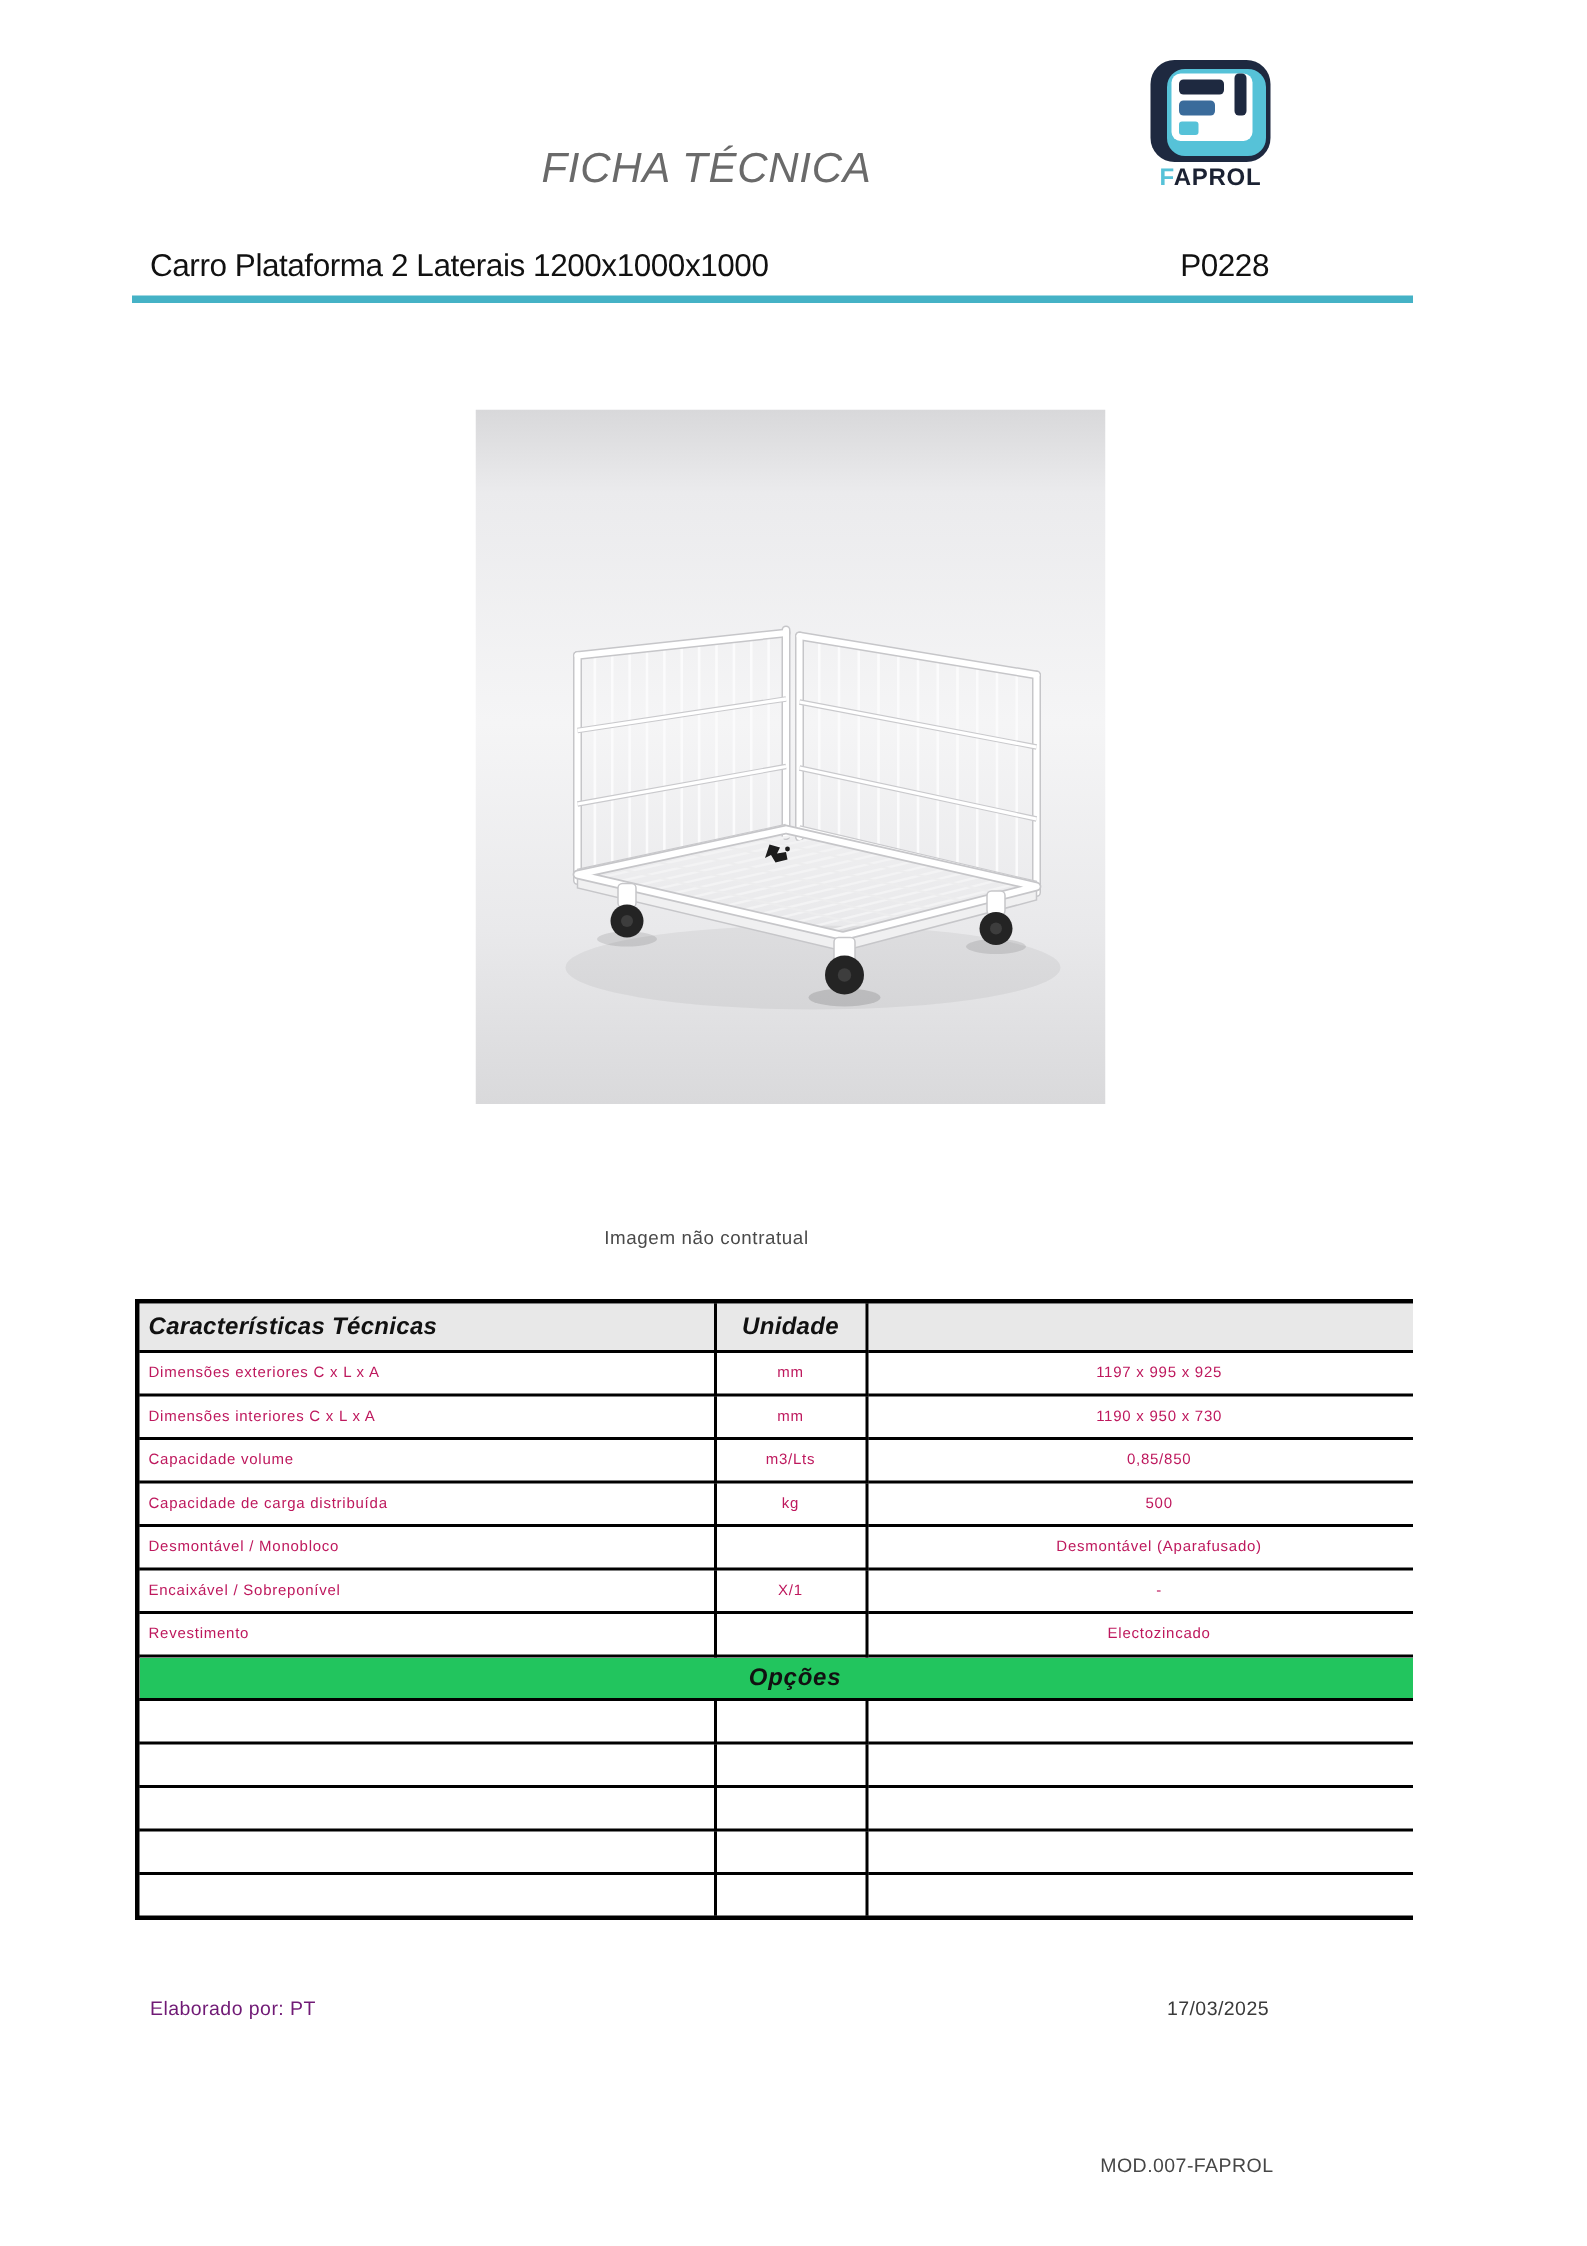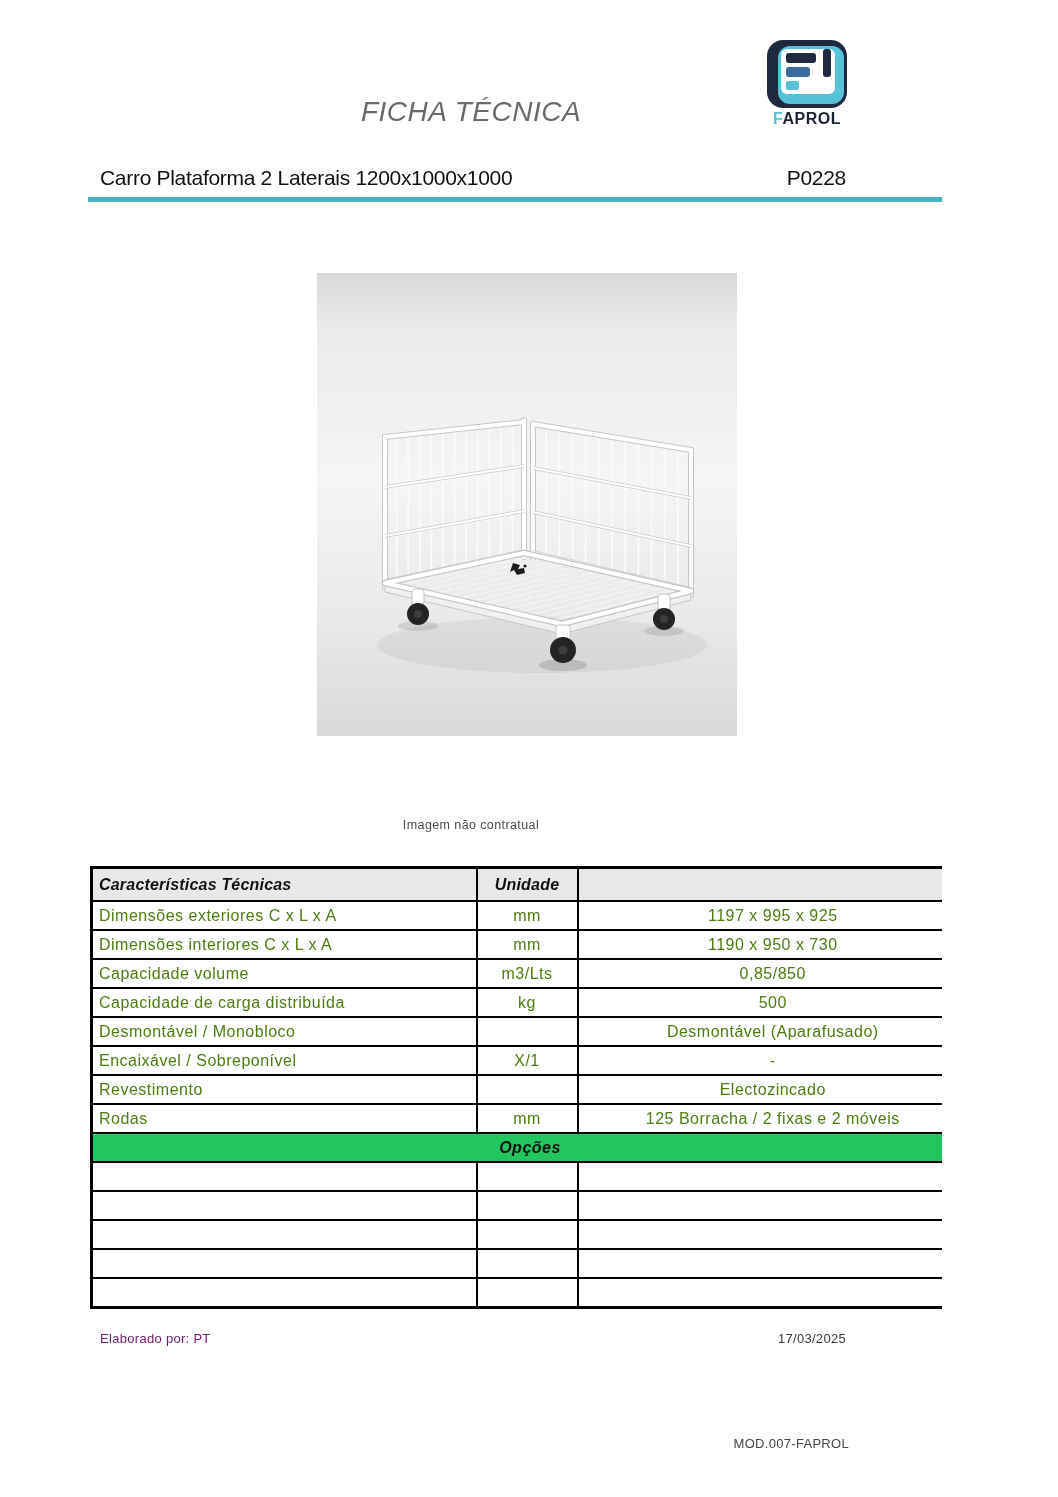--- a/index.html
+++ b/index.html
@@ -28,21 +28,21 @@
 
   
   .image-box{position:absolute;left:317px;top:273px;width:420px;height:463px;}
   .image-box svg{display:block;width:100%;height:100%;}
   .image-caption{position:absolute;top:818px;left:0;width:100%;text-align:center;
                  font-size:12.5px;letter-spacing:0.4px;color:#4a4a4a;}
 
   
   .spec-table{position:absolute;left:90px;top:866px;width:877px;border-collapse:collapse;
               border:3px solid #000;table-layout:fixed;}
-  .spec-table td{border:2px solid #000;font-size:16px;letter-spacing:0.5px;color:#4d7c0f;
+  .spec-table td{border:2px solid #000;font-size:10px;letter-spacing:0.5px;color:#be185d;
                  height:27px;padding:0 6px;overflow:hidden;white-space:nowrap;}
   .spec-table tr.head td{height:31px;font-size:16px;font-weight:700;font-style:italic;color:#111;letter-spacing:0.2px;}
   .cell-label{text-align:left;}
   .cell-center{text-align:center;}
   .opcoes-row td{text-align:center;font-size:16px;font-weight:700;font-style:italic;color:#111;height:27px;}
 
   
   .foot-left{position:absolute;left:100px;top:1331px;font-size:13px;letter-spacing:0.3px;color:#701a75;}
   .foot-date{position:absolute;right:96px;top:1331px;font-size:13px;letter-spacing:0.3px;color:#3a3a3a;}
   .doc-code{position:absolute;right:93px;top:1436px;font-size:13px;letter-spacing:0.3px;color:#464646;}
@@ -258,25 +258,20 @@
         <tr>
           <td class="cell-label">Encaixável / Sobreponível</td>
           <td class="cell-center">X/1</td>
           <td class="cell-center">-</td>
         </tr>
         <tr>
           <td class="cell-label">Revestimento</td>
           <td class="cell-center"></td>
           <td class="cell-center">Electozincado</td>
         </tr>
-        <tr>
-          <td class="cell-label">Rodas</td>
-          <td class="cell-center">mm</td>
-          <td class="cell-center">125 Borracha / 2 fixas e 2 móveis</td>
-        </tr>
         <tr class="opcoes-row">
           <td class="cell-center" colspan="3" style="background: #22c55e;">Opções</td>
         </tr>
         <tr>
           <td class="cell-label">&nbsp;</td>
           <td class="cell-center"></td>
           <td class="cell-center"></td>
         </tr>
         <tr>
           <td class="cell-label">&nbsp;</td>

